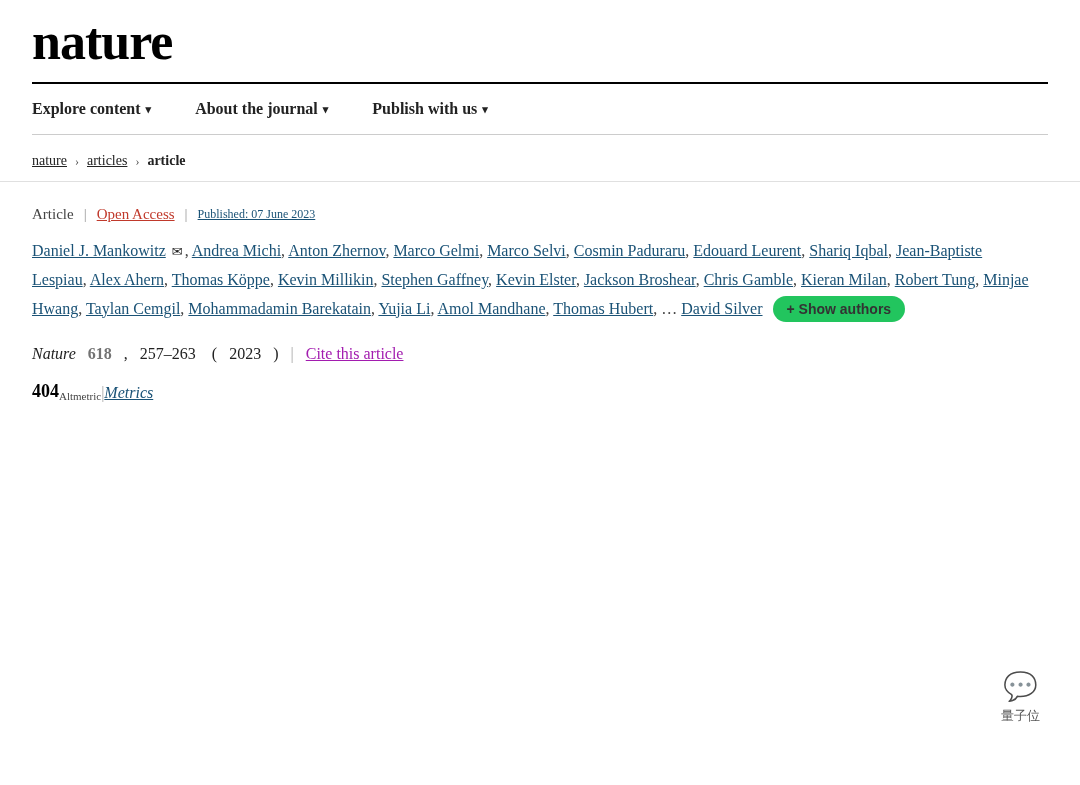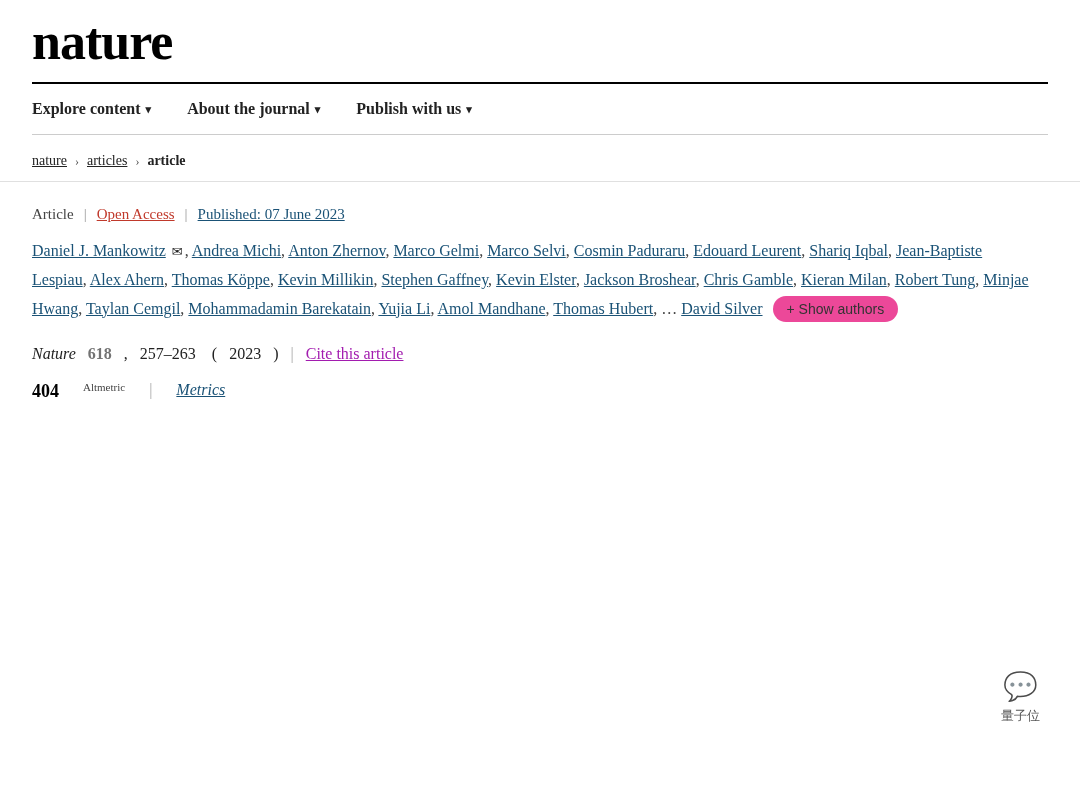--- a/index.html
+++ b/index.html
@@ -30,21 +30,21 @@
       color: #000;
       letter-spacing: -1px;
       line-height: 1;
       margin-bottom: 14px;
       display: inline-block;
     }
 
     .nav-bar {
       display: flex;
       align-items: center;
-      gap: 8px;
+      gap: 16px;
       padding: 12px 0;
       border-top: 2px solid #000;
       border-bottom: 1px solid #ccc;
     }
 
     .nav-item {
       font-size: 16px;
       font-weight: 700;
       color: #222;
       text-decoration: none;
@@ -114,21 +114,21 @@
     .open-access-link {
       color: #c0392b;
       text-decoration: underline;
       font-size: 15px;
       cursor: pointer;
     }
 
     .published-link {
       color: #1a5276;
       text-decoration: underline;
-      font-size: 15px;
+      font-size: 12px;
       cursor: pointer;
     }
 
     .article-title {
       font-size: 38px;
       font-weight: 800;
       line-height: 1.15;
       color: #000;
       margin-bottom: 24px;
       max-width: 960px;
@@ -150,29 +150,29 @@
     }
 
     .author-separator {
       color: #444;
     }
 
     .show-authors-btn {
       display: inline-flex;
       align-items: center;
       gap: 5px;
-      background: #ec4899;
+      background: #22c55e;
       border: none;
       border-radius: 20px;
       padding: 5px 14px;
       font-size: 14px;
       color: #333;
       cursor: pointer;
       margin-left: 6px;
-      font-weight: 400;
+      font-weight: 700;
     }
 
     
     .citation-section {
       display: flex;
       align-items: center;
       gap: 12px;
       margin-bottom: 18px;
       font-size: 16px;
     }
@@ -194,22 +194,22 @@
       cursor: pointer;
     }
 
     .citation-pipe {
       color: #aaa;
     }
 
     
     .metrics-section {
       display: flex;
-      align-items: flex-start;
-      gap: 24px;
+      align-items: flex-end;
+      gap: 0;
       font-size: 16px;
     }
 
     .altmetric-score {
       font-weight: 700;
       font-size: 18px;
       color: #000;
     }
 
     .altmetric-label {

